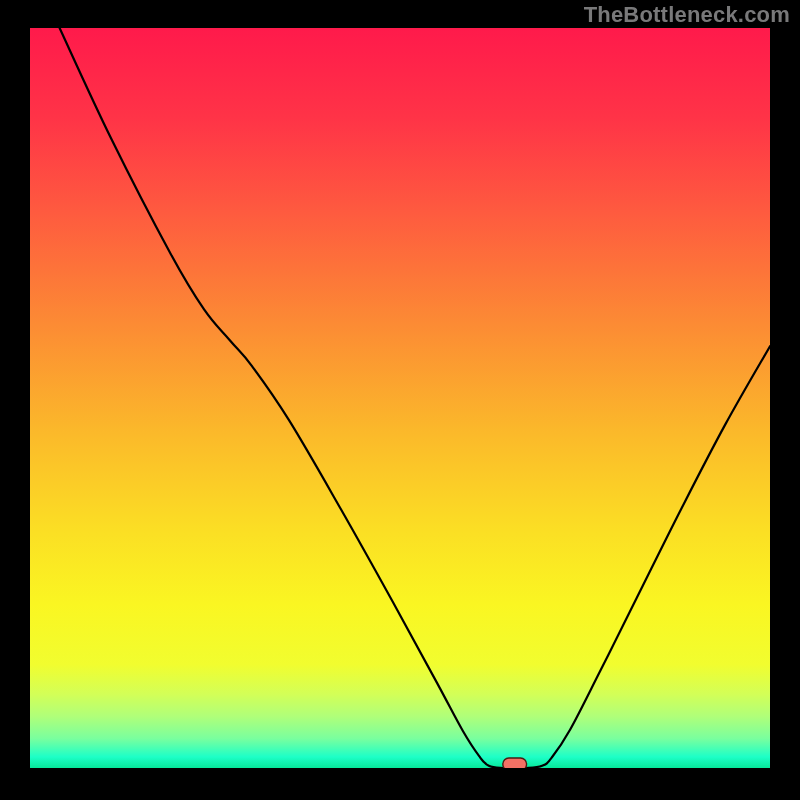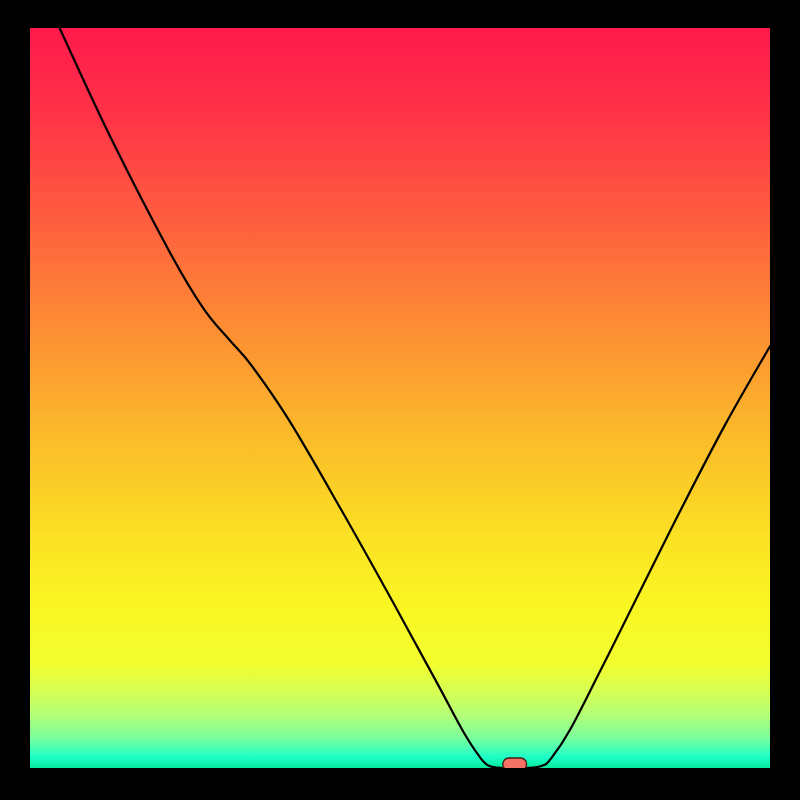--- a/index.html
+++ b/index.html
@@ -34,20 +34,21 @@
     height: 740px;
     overflow: hidden;
   }
   svg {
     display: block;
   }
 </style>
 </head>
 <body>
 <div class="container">
+  <div class="watermark">TheBottleneck.com</div>
   <div class="plot-area">
     <svg id="chart-svg" width="740" height="740" viewBox="0 0 740 740">
       <defs>
         <linearGradient id="bg-grad" x1="0" y1="0" x2="0" y2="1">
         <stop offset="0.00%" stop-color="#ff1a4b"></stop>
             <stop offset="12.00%" stop-color="#ff3347"></stop>
             <stop offset="25.00%" stop-color="#fe5b3f"></stop>
             <stop offset="40.00%" stop-color="#fc8b34"></stop>
             <stop offset="55.00%" stop-color="#fbba2a"></stop>
             <stop offset="68.00%" stop-color="#fbdf24"></stop>

